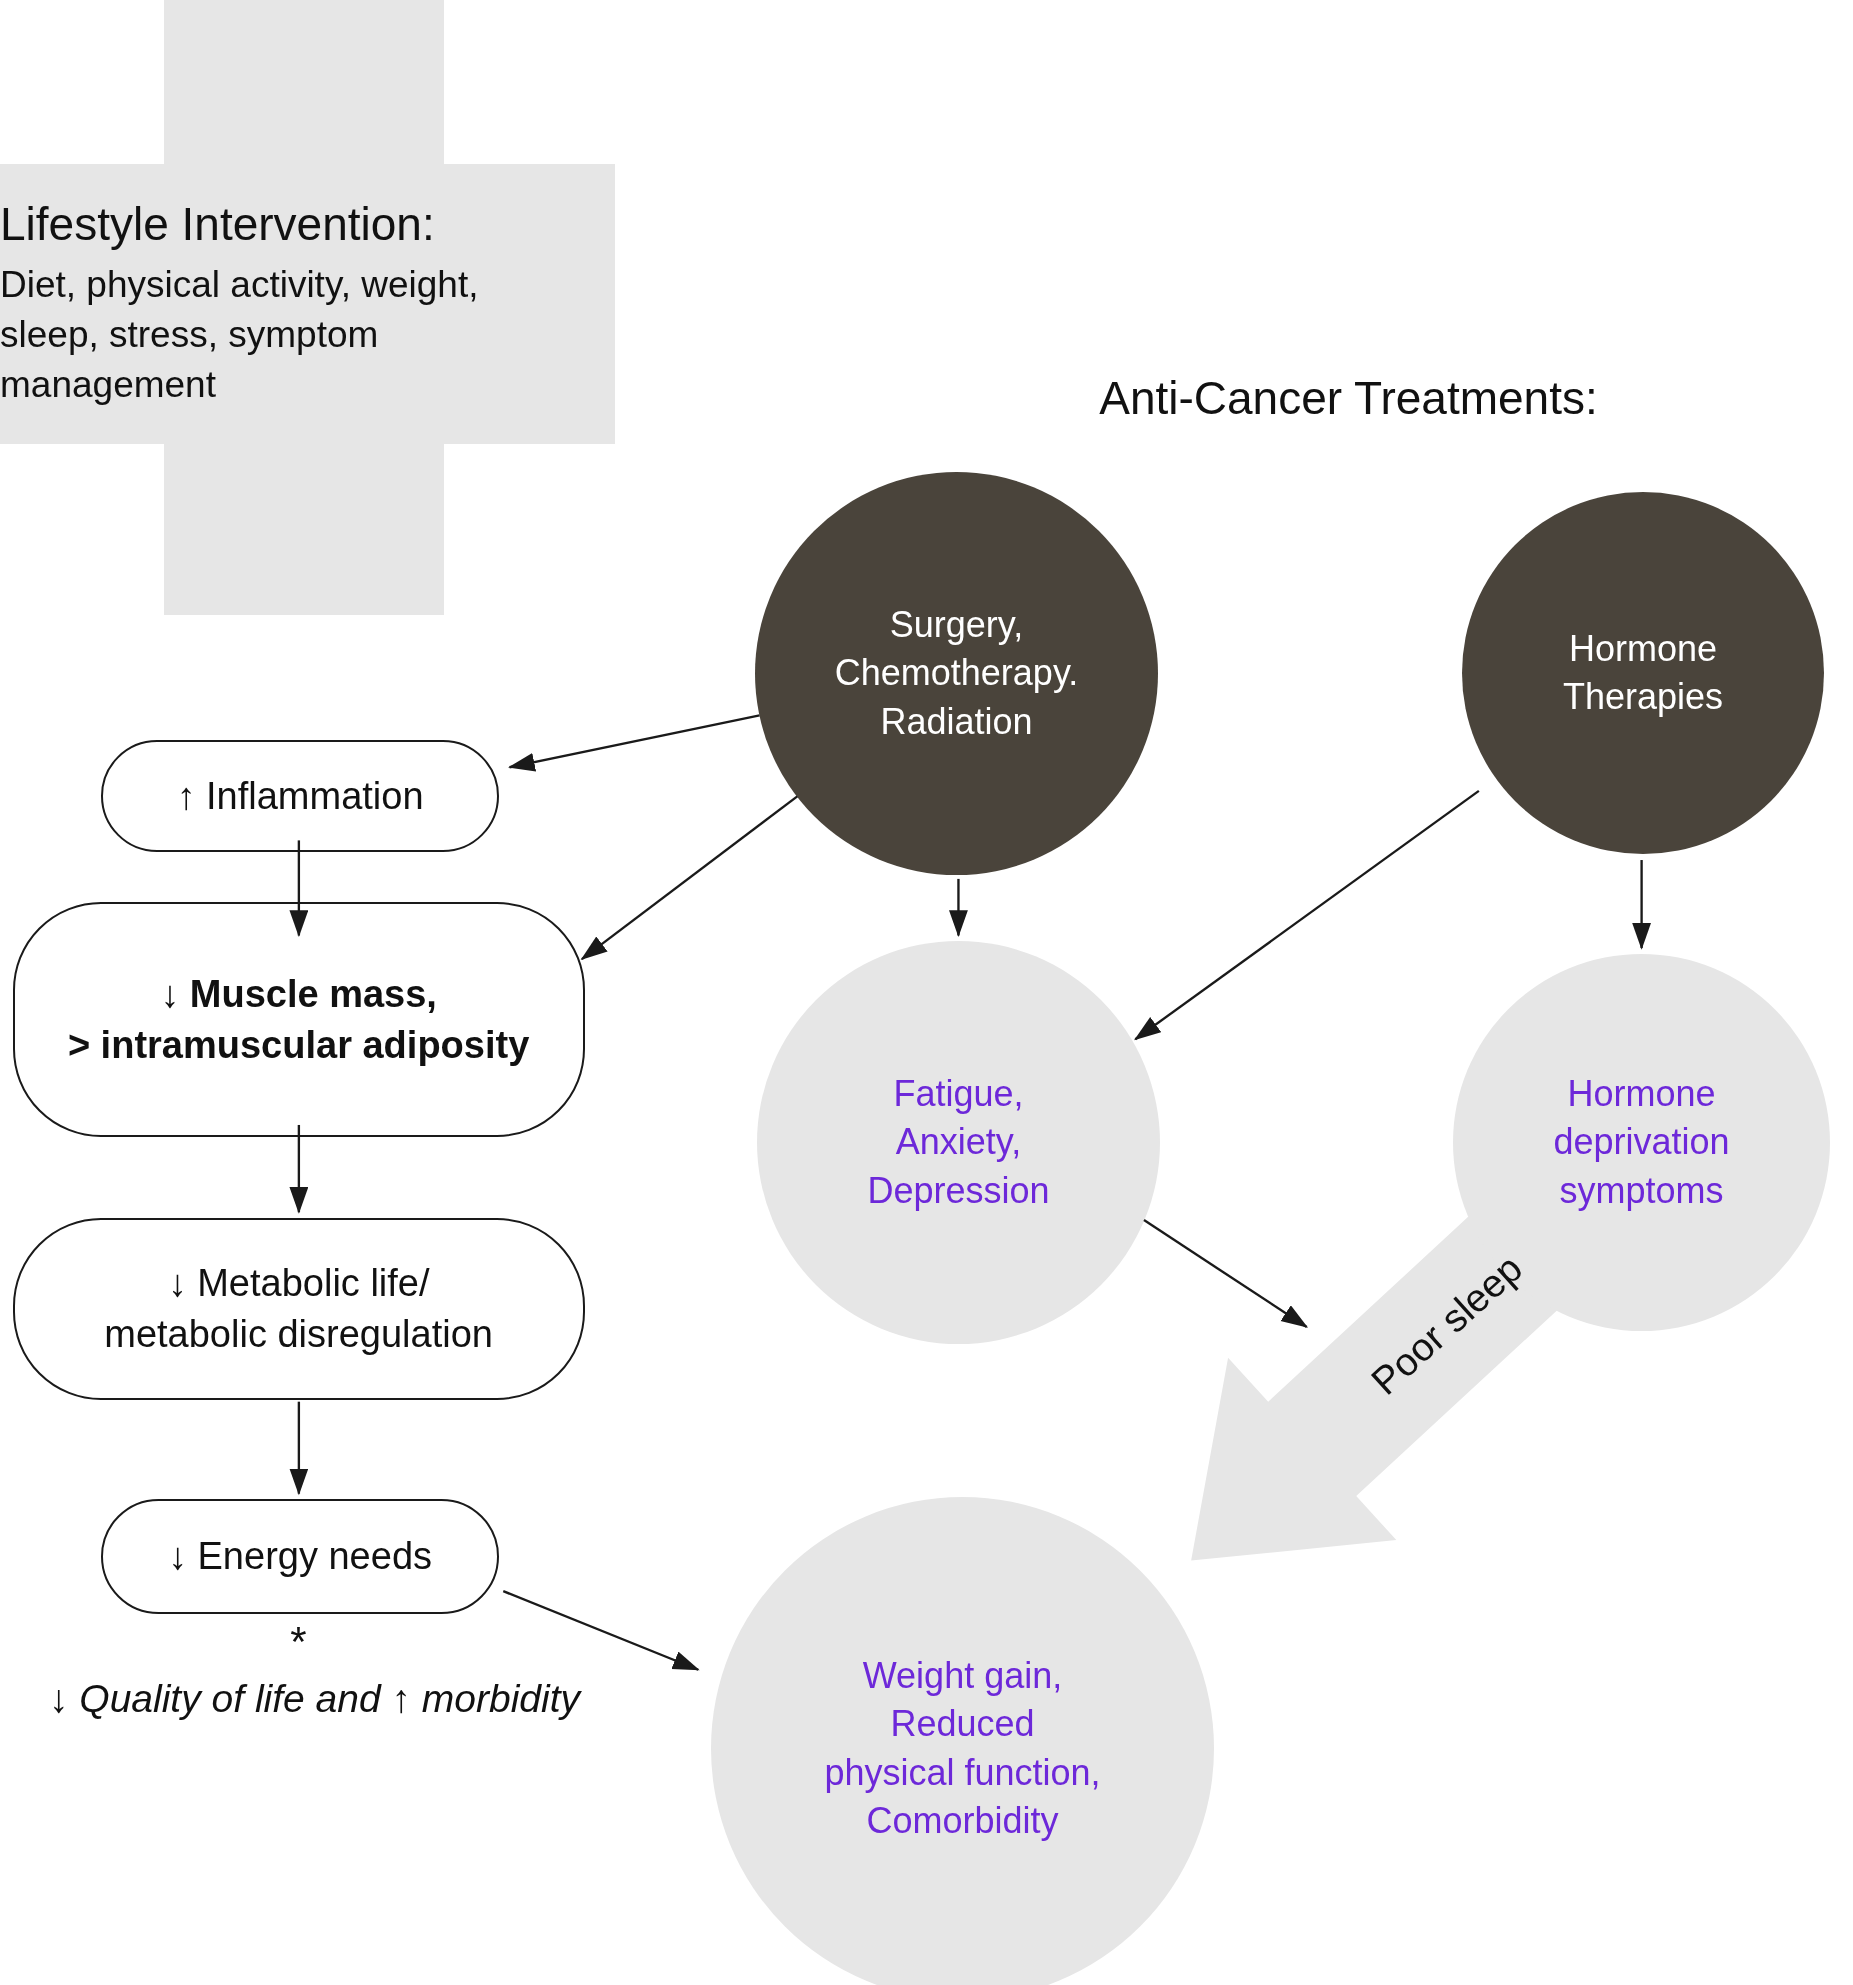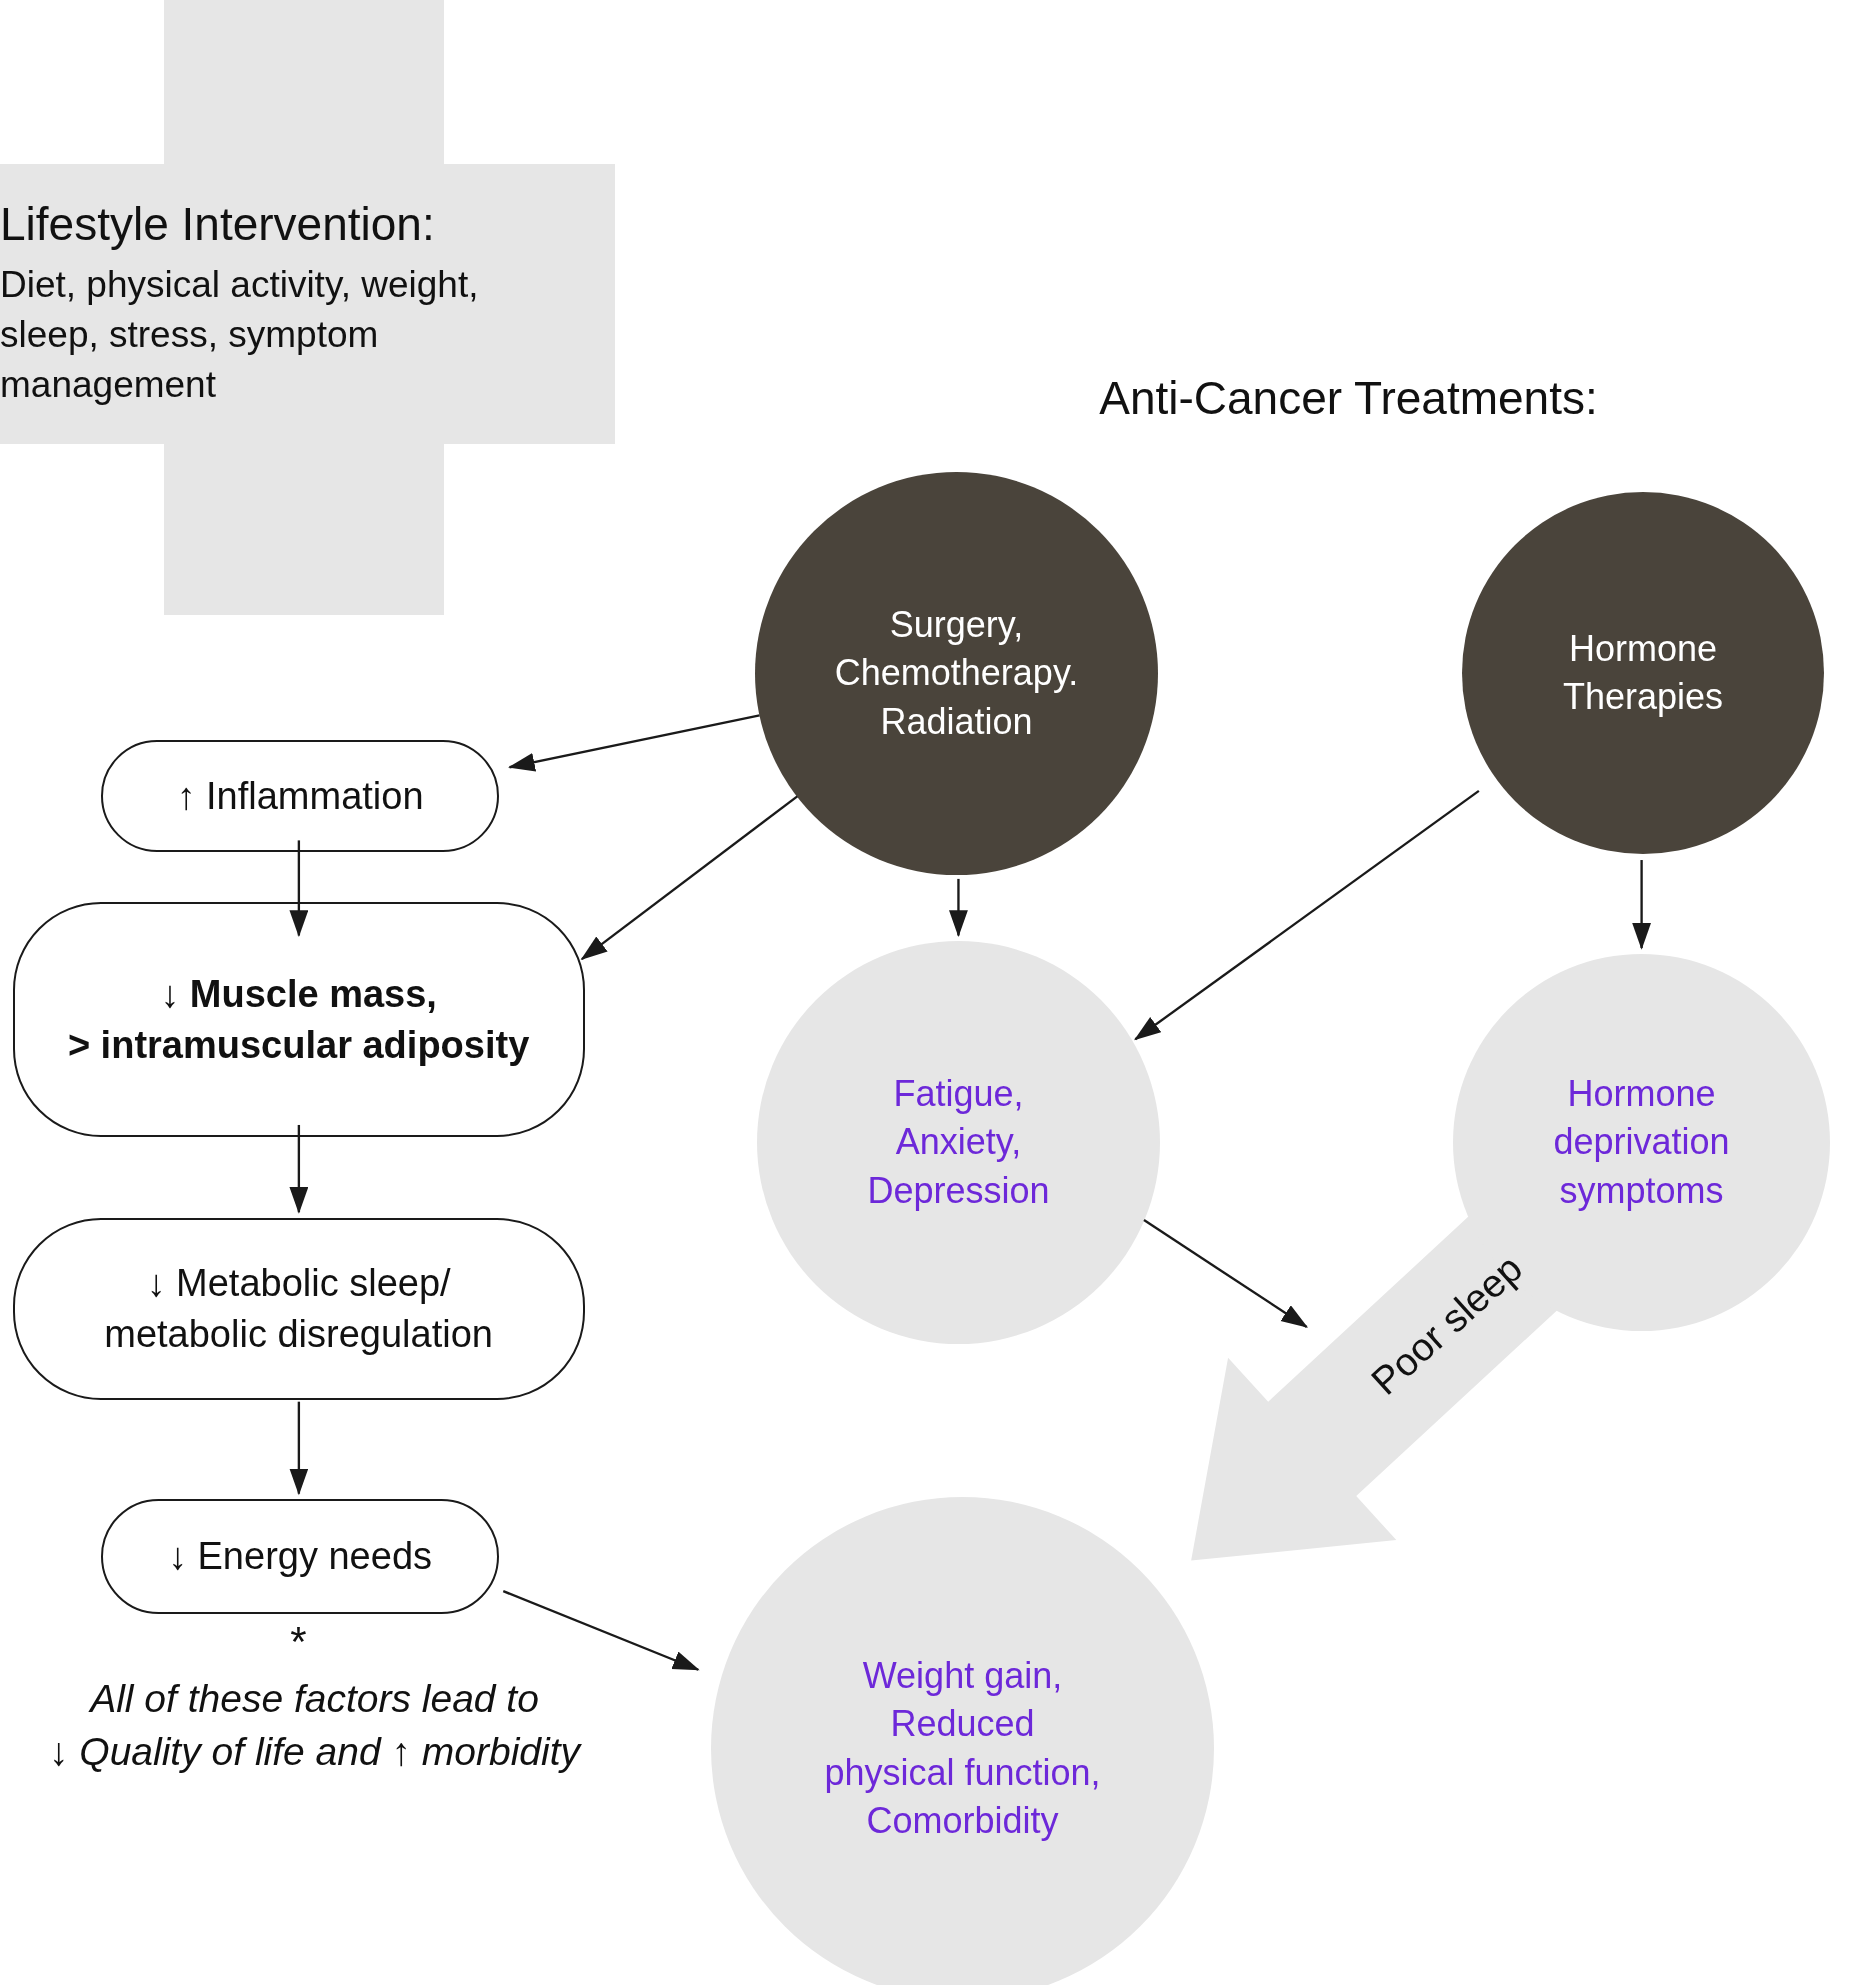--- a/index.html
+++ b/index.html
@@ -105,21 +105,21 @@
 
   <div class="node circle dark" style="left:755px; top:472px; width:403px; height:403px;">Surgery,
 Chemotherapy.
 Radiation</div>
   <div class="node circle dark" style="left:1462px; top:492px; width:362px; height:362px;">Hormone
 Therapies</div>
 
   <div class="node pill" style="left:101px; top:727px; width:398px; height:112px; border-radius:57px;margin-top:13px;">↑ Inflammation</div>
   <div class="node pill" style="left:12.6px; top:902px; width:572px; height:235px; border-radius:88px;font-weight:bold;">↓ Muscle mass,
 &gt; intramuscular adiposity</div>
-  <div class="node pill" style="left:12.6px; top:1218px; width:572px; height:182px; border-radius:88px;">↓ Metabolic sleep/
+  <div class="node pill" style="left:12.6px; top:1218px; width:572px; height:182px; border-radius:88px;">↓ Metabolic life/
 metabolic disregulation</div>
   <div class="node pill" style="left:101px; top:1499px; width:398px; height:115px; border-radius:58px;">↓ Energy needs</div>
 
   <div class="node circle light" style="left:757px; top:941px; width:403px; height:403px;">Fatigue,
 Anxiety,
 Depression</div>
   <div class="node circle light" style="left:1453px; top:954px; width:377px; height:377px;">Hormone
 deprivation
 symptoms</div>
   <div class="node circle light" style="left:711px; top:1497px; width:503px; height:503px;">Weight gain,
@@ -142,18 +142,17 @@
     <line class="arrow-line" x1="380" y1="1431" x2="380" y2="1542" marker-end="url(#ah)"></line>
     <line class="arrow-line" x1="380" y1="1783" x2="380" y2="1900" marker-end="url(#ah)"></line>
     <line class="arrow-line" x1="640" y1="2024" x2="888" y2="2124" marker-end="url(#ah)"></line>
     <line class="arrow-line" x1="1455" y1="1552" x2="1662" y2="1688" marker-end="url(#ah)"></line>
   </svg>
 
   <div class="poor-sleep">Poor sleep</div>
 
   <div class="asterisk">*</div>
   <div class="footnote">
-    <div>All of these factors lead to</div>
     <div>↓ Quality of life and ↑ morbidity</div>
   </div>
 
 </div>
 
 
 </body></html>

